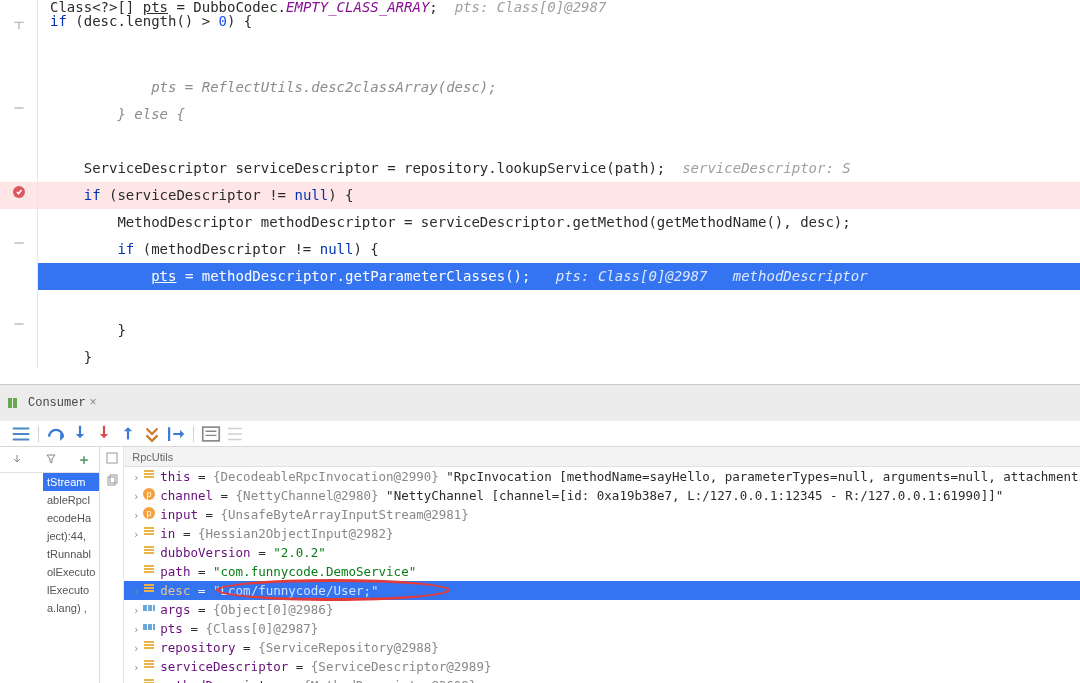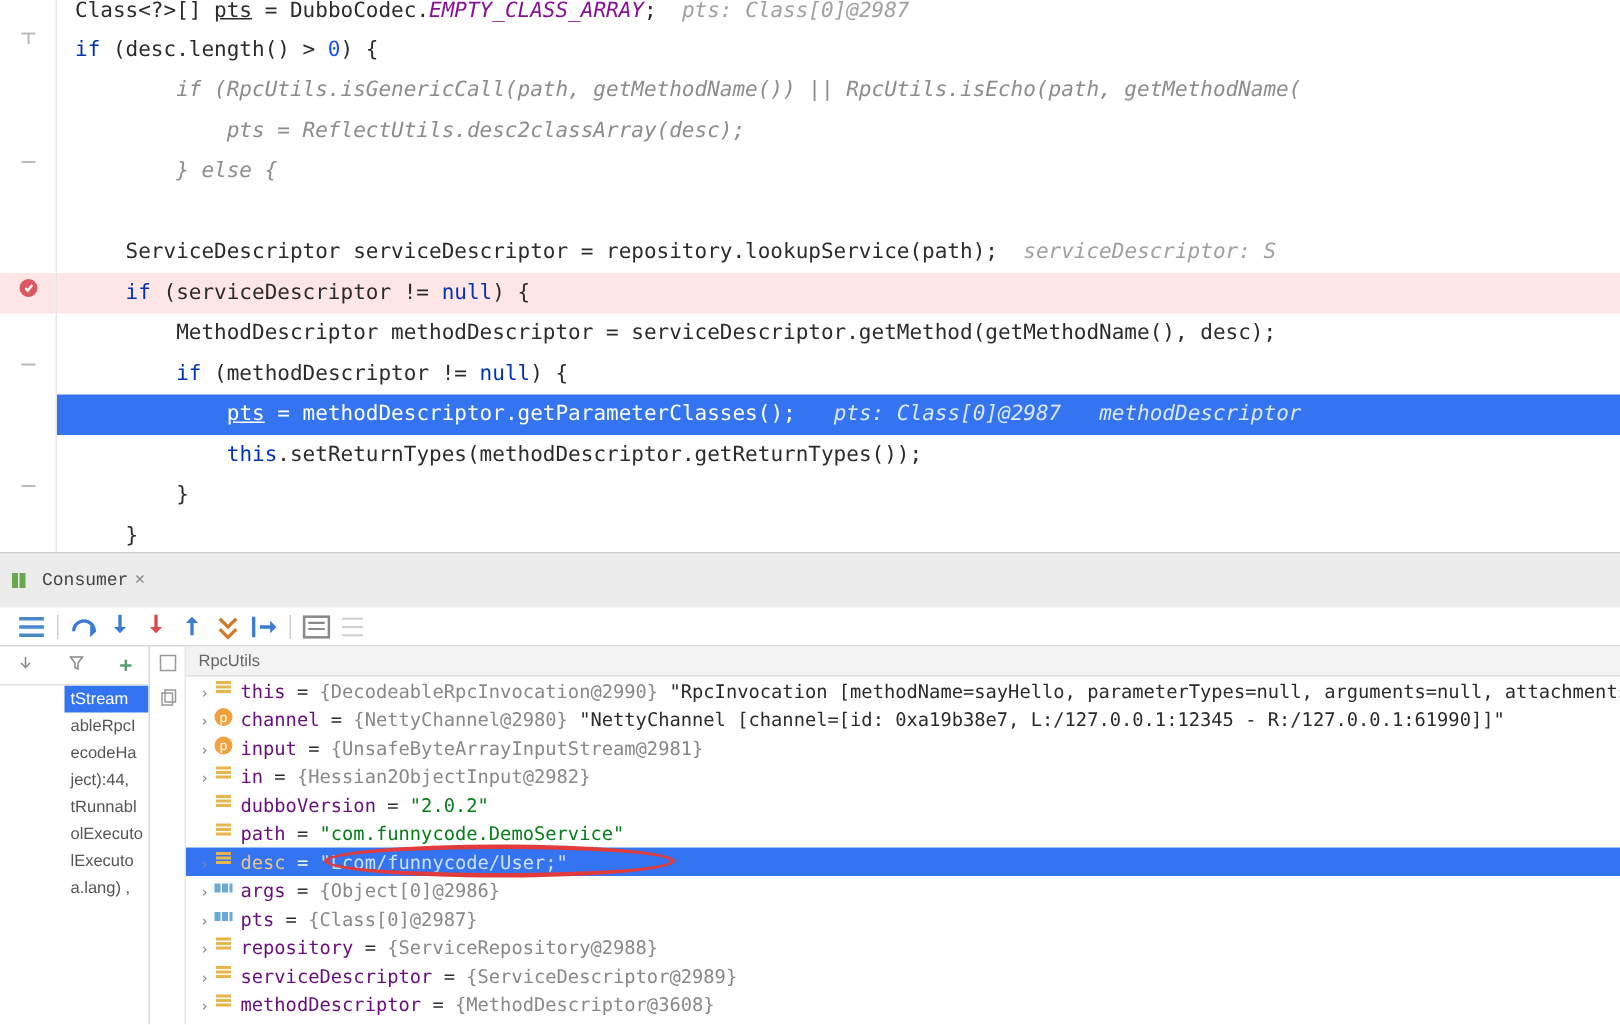--- a/index.html
+++ b/index.html
@@ -1,17 +1,17 @@
 <!DOCTYPE html>
 <html><head>
 <meta charset="utf-8">
 <style>
   * { margin: 0; padding: 0; box-sizing: border-box; }
   html, body { width: 1080px; height: 683px; overflow: hidden; font-family: Menlo, Consolas, monospace; font-size: 14px; background: #fff; color: #2b2b2b; }
-  .root { display: flex; flex-direction: column; width: 1080px; height: 683px; }
+  .root { display: flex; flex-direction: column; width: 1080px; height: 683px; gap: 16px; }
   .editor-area { flex: 0 0 368px; display: flex; background: #fff; overflow: hidden; }
   .gutter { flex: 0 0 38px; border-right: 1px solid #e6e6e6; background: #fff; position: relative; }
   .gutter-icon { position: absolute; left: 50%; transform: translateX(-50%); width: 14px; height: 14px; }
   .bp-row { position: absolute; left: 0; width: 100%; height: 27px; background: #ffe6e6; }
   .code { flex: 1; position: relative; font-style: normal; }
   .line { position: absolute; left: 0; width: 100%; height: 27px; white-space: pre; padding-left: 12px; line-height: 27px; overflow: hidden; }
   .kw { color: #0033b3; font-style: normal; }
   .num { color: #1750eb; }
   .cmt { color: #8c8c8c; font-style: italic; }
   .hint { color: #a0a0a0; font-style: italic; }
@@ -76,30 +76,28 @@
           </svg></div>
       <div class="gutter-icon" style="top:236px"><svg viewBox="0 0 12 12">
             <path d="M2 6 h8" stroke="#bbb" stroke-width="1.2"></path>
           </svg></div>
       <div class="gutter-icon" style="top:317px"><svg viewBox="0 0 12 12">
             <path d="M2 6 h8" stroke="#bbb" stroke-width="1.2"></path>
           </svg></div>
     </div>
     <div class="code">
       <div class="line" style="top:-6px"><span>Class&lt;?&gt;[] </span><span class="ul">pts</span><span> = DubboCodec.</span><span class="lit" style="color:#871094">EMPTY_CLASS_ARRAY</span><span>;  </span><span class="hint">pts: Class[0]@2987</span></div>
-      <div class="line" style="top:20px"><span class="kw">if</span><span> (desc.length() &gt; </span><span class="num">0</span><span>) {</span></div>
-      <div class="line" style="top:47px"><span class="cmt">        if (RpcUtils.isGenericCall(path, getMethodName()) || RpcUtils.isEcho(path, getMethodName(</span></div>
+      <div class="line" style="top:8px"><span class="kw">if</span><span> (desc.length() &gt; </span><span class="num">0</span><span>) {</span></div>
       <div class="line" style="top:74px"><span class="cmt">            pts = ReflectUtils.desc2classArray(desc);</span></div>
       <div class="line" style="top:101px"><span class="cmt">        } else {</span></div>
       <div class="line" style="top:155px"><span>    ServiceDescriptor serviceDescriptor = repository.lookupService(path);  </span><span class="hint">serviceDescriptor: S</span></div>
       <div class="line hl-line" style="top:182px"><span>    </span><span class="kw">if</span><span> (serviceDescriptor != </span><span class="kw">null</span><span>) {</span></div>
       <div class="line" style="top:209px"><span>        MethodDescriptor methodDescriptor = serviceDescriptor.getMethod(getMethodName(), desc);</span></div>
       <div class="line" style="top:236px"><span>        </span><span class="kw">if</span><span> (methodDescriptor != </span><span class="kw">null</span><span>) {</span></div>
       <div class="line sel-line" style="top:263px"><span>            </span><span class="ul">pts</span><span> = methodDescriptor.getParameterClasses();   </span><span class="hint">pts: Class[0]@2987   methodDescriptor</span></div>
-      <div class="line" style="top:290px"><span>            </span><span class="kw">this</span><span>.setReturnTypes(methodDescriptor.getReturnTypes());</span></div>
       <div class="line" style="top:317px"><span>        }</span></div>
       <div class="line" style="top:344px"><span>    }</span></div>
     </div>
   </div>
 
   <div class="panel">
     <div class="panel-tabs">
       <span class="sm-icon"><svg viewBox="0 0 16 16">
             <rect x="2" y="3" width="4" height="10" fill="#6aa84f"></rect>
             <rect x="7" y="3" width="4" height="10" fill="#6aa84f"></rect>

